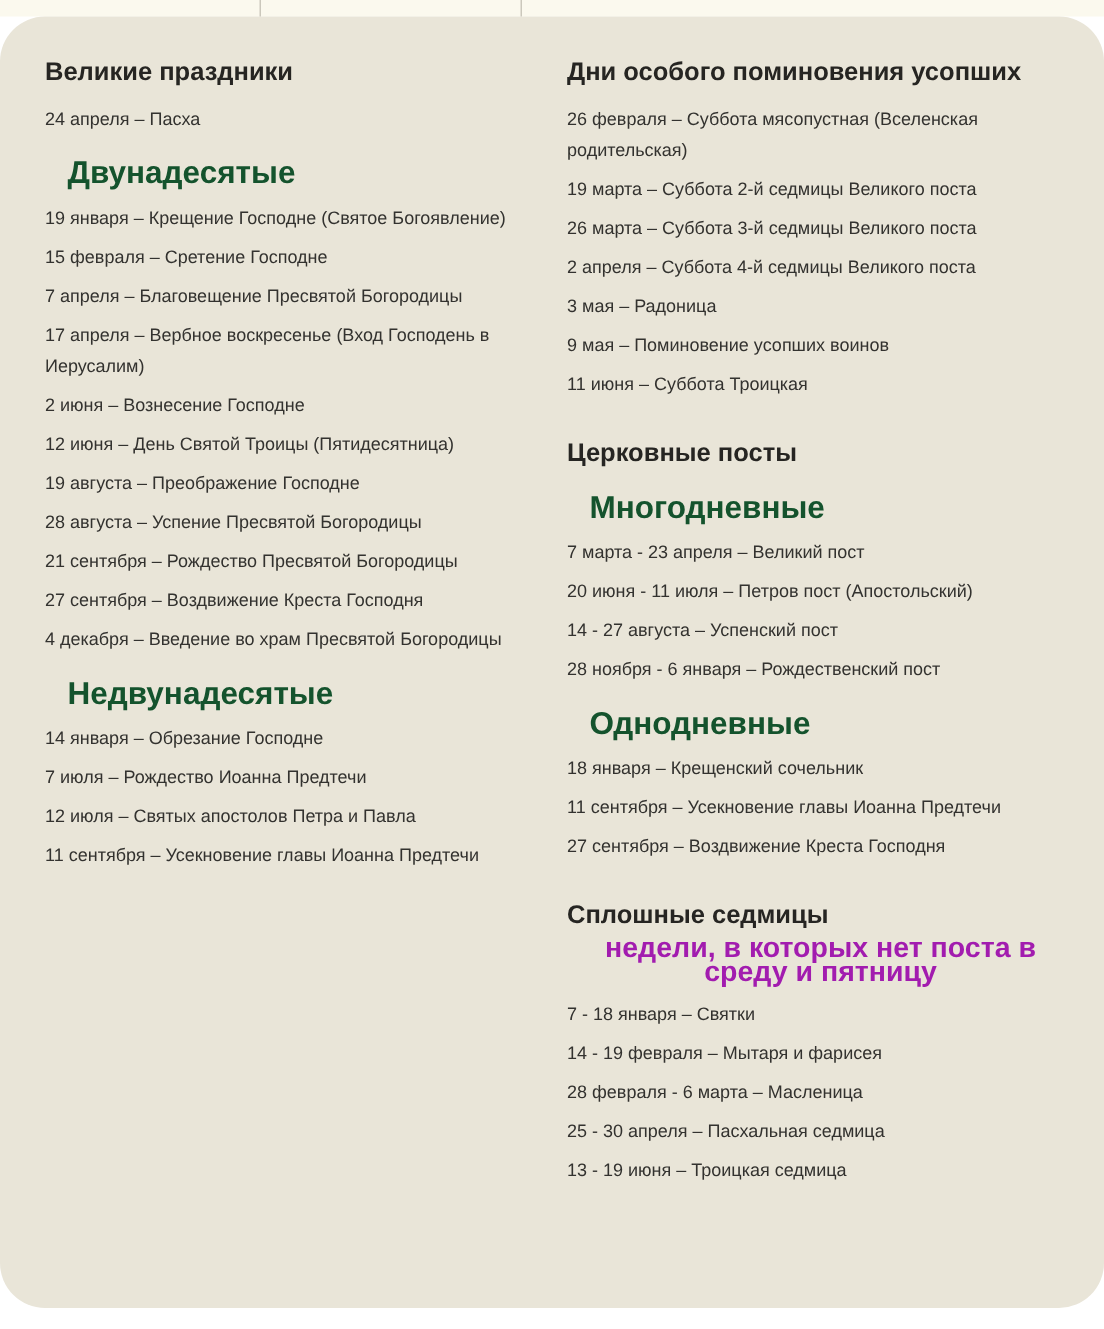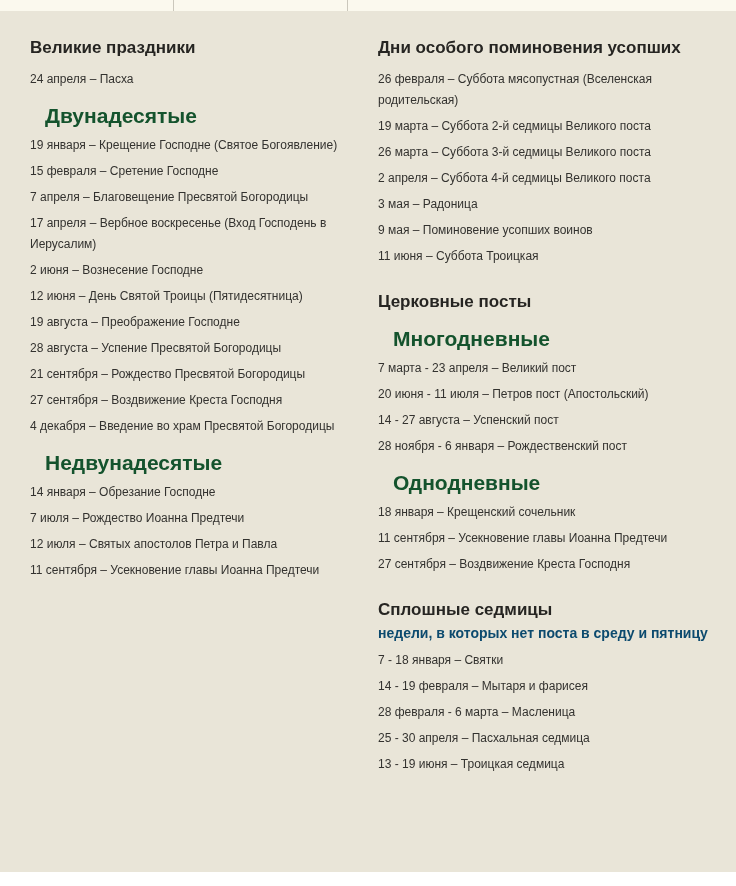--- a/index.html
+++ b/index.html
@@ -26,20 +26,21 @@
   .top-cell.c2 { width:174px; border-right:1px solid #cbc8bc; }
   .top-cell.c3 { flex:1; }
 
   .content {
     background:#e9e5d8;
     height:861px;
     padding:26px 20px 0 30px;
     display:flex;
     overflow:hidden;
     color:#2e2d2b;
+    border-radius:30px;
   }
   .col { display:block; }
   .col-left  { width:312px; margin-right:36px; flex:none; }
   .col-right { width:338px; flex:none; }
 
   .section-title {
     font-size:17px;
     font-weight:bold;
     line-height:22px;
     color:#262522;
@@ -47,25 +48,26 @@
   }
   .sub-title {
     font-size:21px;
     font-weight:bold;
     line-height:20px;
     color:#14532d;
     margin:16px 0 9px 15px;
   }
   .col > :first-child { margin-top:0; }
   .section-subtitle {
-    font-size:14px;
+    font-size:19px;
     font-weight:bold;
-    color:#0c4a6e;
+    color:#a21caf;
     line-height:16px;
     margin:-6px 0 9px 0;
+    text-align:center;
   }
   .item {
     font-size:12px;
     line-height:21px;
     color:#33322f;
     margin:0 0 5px 0;
   }
   .bottom-strip {
     height:14px;
     background:#ffffff;

